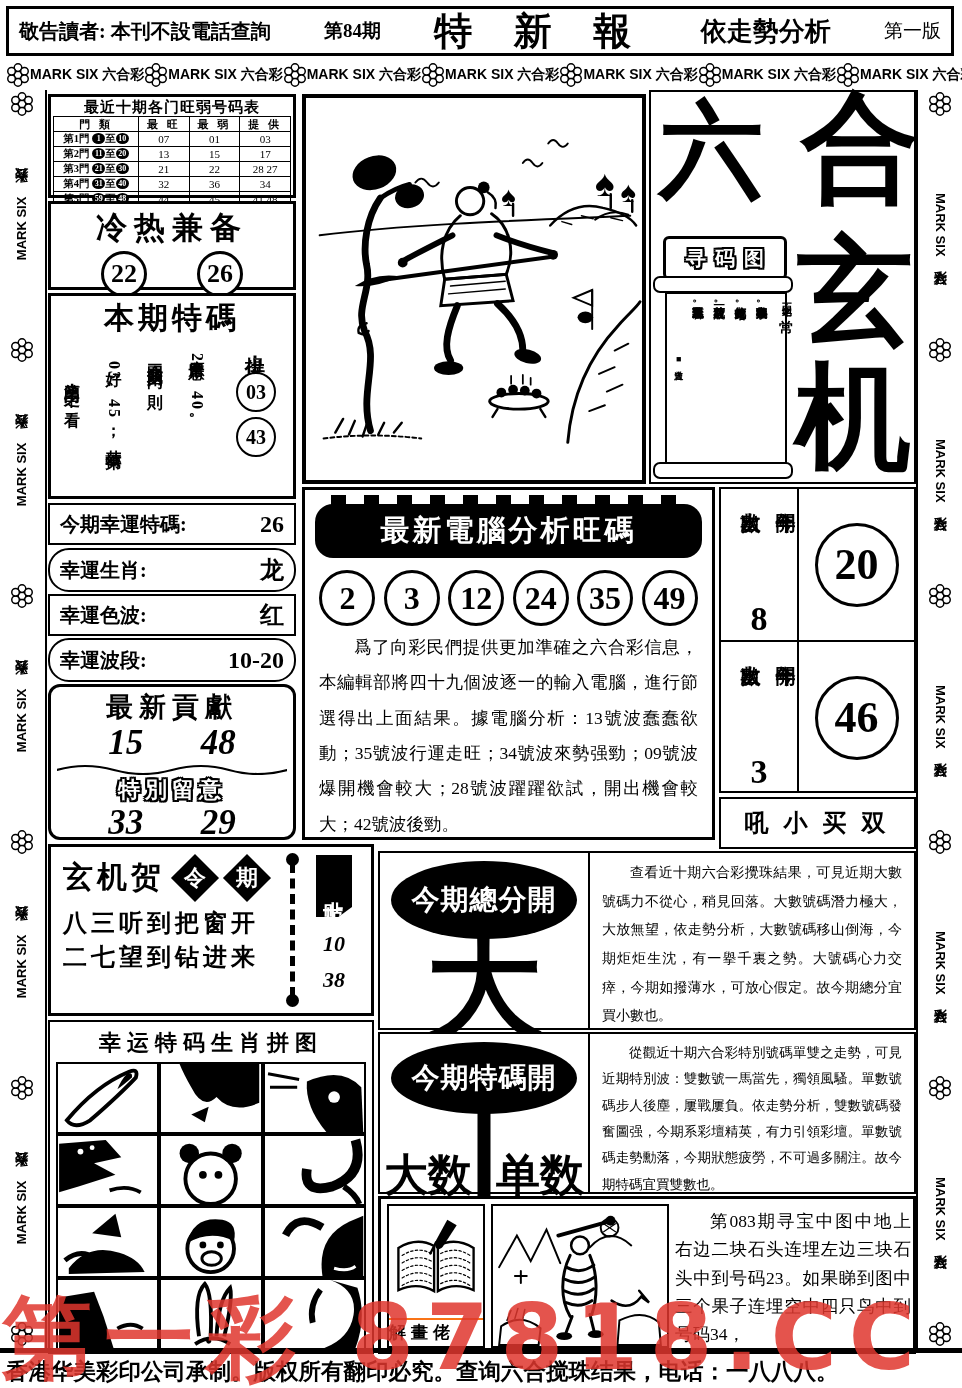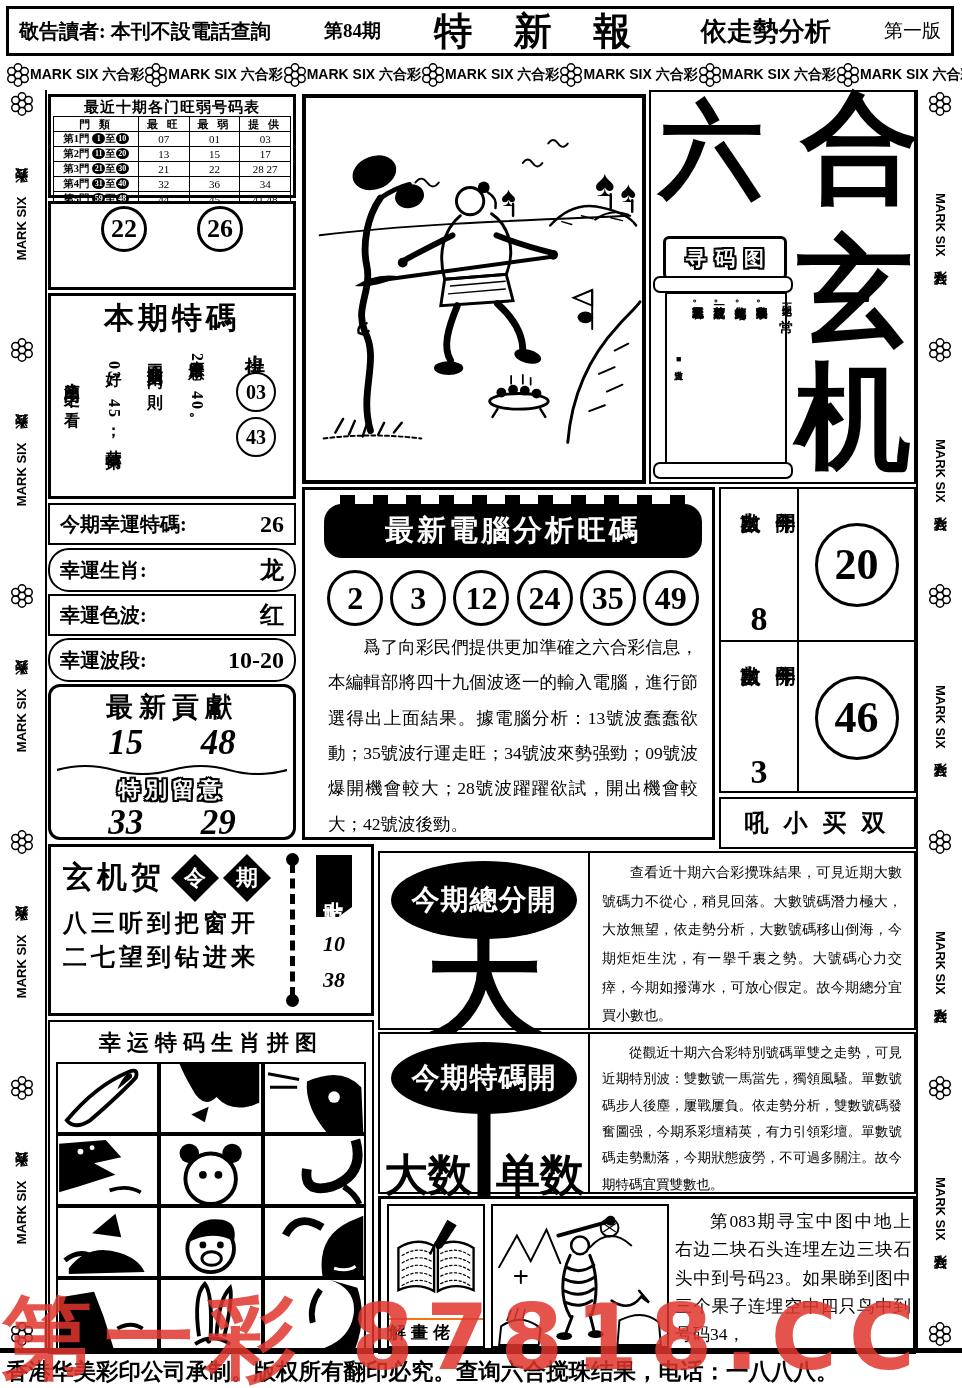--- a/index.html
+++ b/index.html
@@ -79,21 +79,21 @@
   #puzzle{left:48px;top:1020px;width:326px;height:334px;border:2px solid #000;background:#fff;box-sizing:border-box;}
   #puzzle .pt{font-size:22px;font-weight:700;letter-spacing:6px;text-align:center;margin:6px 0 4px;}
   #puzzle .grid{display:grid;grid-template-columns:repeat(3,1fr);grid-auto-rows:72px;margin:0 6px;}
   #puzzle .cell{border:2px solid #000;overflow:hidden;}
   #puzzle svg{width:100%;height:100%;display:block;}
   
   #illus{left:302px;top:94px;width:344px;height:390px;border:4px solid #000;background:#fff;box-sizing:border-box;}
   #illus svg{width:100%;height:100%;display:block;}
   .ink{stroke:#000;fill:none;stroke-linecap:round;}
   
-  #comp{left:302px;top:487px;width:413px;height:353px;border-width:3px;padding-left:9px;}
+  #comp{left:302px;top:487px;width:413px;height:353px;border-width:3px;}
   #comp .comb{height:14px;margin:5px 26px -5px;background:repeating-linear-gradient(90deg,#000 0 15px,transparent 15px 33px);}
   #comp .banner{margin:0 10px;height:54px;background:#000;border-radius:18px;color:#fff;display:flex;
                 align-items:center;justify-content:center;font-size:29px;font-weight:900;letter-spacing:3px;}
   #comp .crow{display:flex;justify-content:space-evenly;margin:12px 6px 4px;}
   #comp .circ{width:56px;height:56px;font-size:32px;font-weight:600;}
   #comp .body{font-size:17.5px;line-height:2.02;text-align:justify;margin:4px 14px;text-indent:2em;}
   
   #mast{left:649px;top:90px;width:267px;height:394px;border:2.5px solid #000;background:#fff;box-sizing:border-box;}
   .bigchar{position:absolute;font-weight:700;font-family:"DejaVu Serif",serif;line-height:1;}
   #scroll-plate{position:absolute;left:12px;top:144px;width:118px;height:38px;border:3.5px solid #000;border-radius:6px;
@@ -431,20 +431,21 @@
         <td class="gate"><span>第5門</span> <span class="cnum">59</span><span>至</span><span class="cnum">48</span></td>
         <td>44</td>
         <td>45</td>
         <td>41 48</td>
       </tr>
     </tbody>
       </table>
   </div>
 
   <div id="coldhot" class="abs box">
+    <div class="cht">冷热兼备</div>
     <div class="row">
       <div class="circ">22</div>
       <div class="circ">26</div>
     </div>
   </div>
 
   <div id="speccode" class="abs box">
     <div class="sct">本期特碼</div>
     <div class="cols">
       <div class="vc" style="margin-top:30px">第三門之中，看</div>

